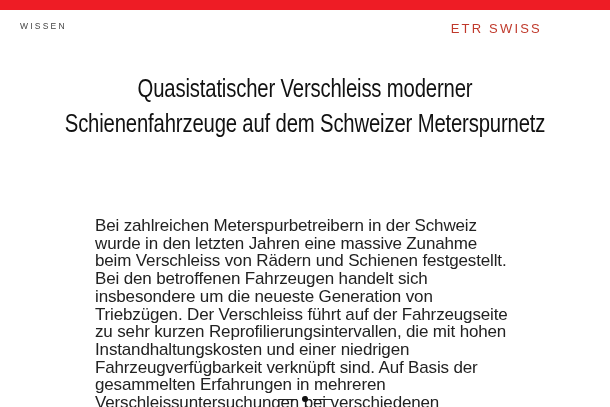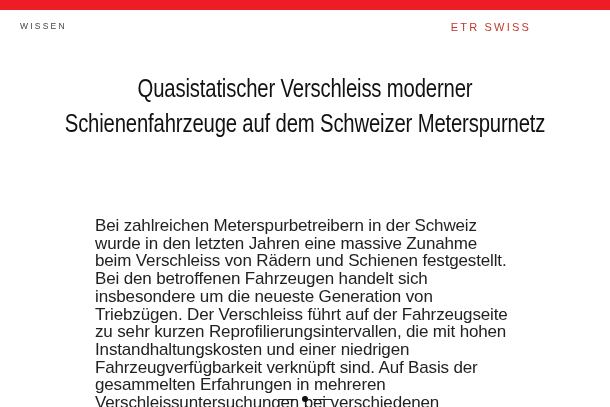--- a/index.html
+++ b/index.html
@@ -26,24 +26,24 @@
       position: absolute;
       left: 20px;
       top: 21px;
       font-family: "Liberation Sans", sans-serif;
       font-size: 8.5px;
       letter-spacing: 2.2px;
       color: #444444;
     }
     .header-right {
       position: absolute;
-      right: 27px;
+      right: 16px;
       top: 21px;
       font-family: "Liberation Sans", sans-serif;
-      font-size: 11px;
+      font-size: 13px;
       letter-spacing: 2.2px;
       color: #c0392b;
     }
     .title {
       position: absolute;
       left: 60px;
       width: 490px;
       top: 71px;
       text-align: center;
       font-family: "Liberation Sans", sans-serif;

